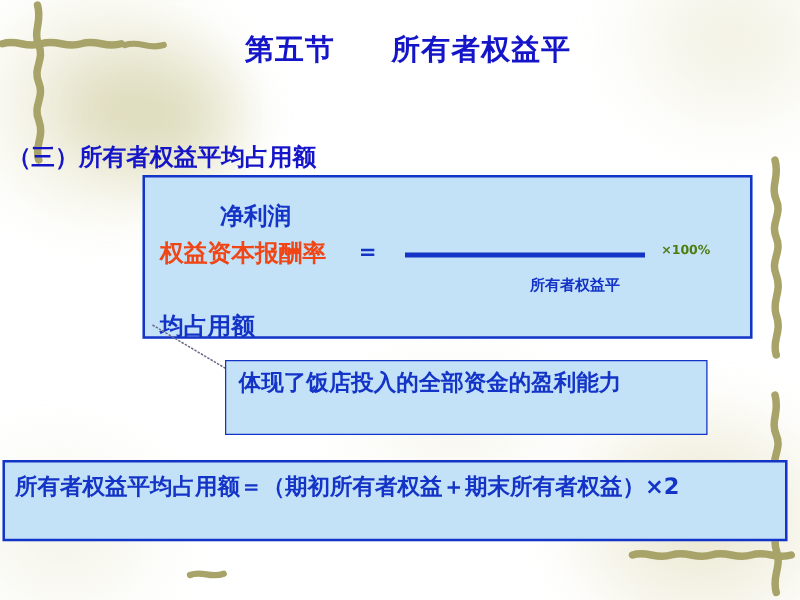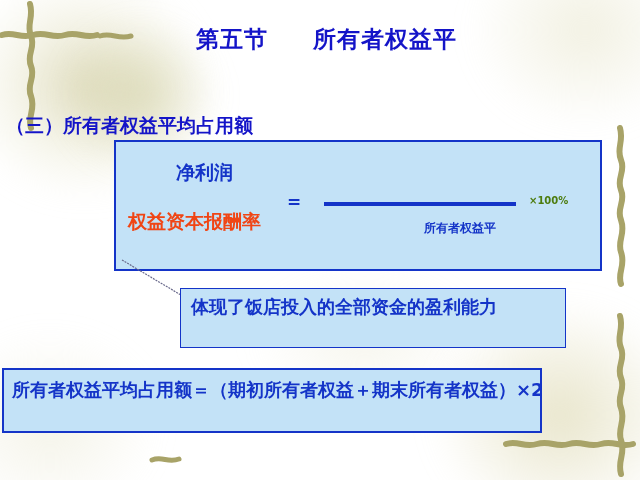--- a/index.html
+++ b/index.html
@@ -103,21 +103,21 @@
     left: 180px;
     top: 288px;
     width: 386px;
     height: 60px;
     border-width: 1px;
     padding-left: 44px;
   }
   #equity-box {
     left: 2px;
     top: 368px;
-    width: 540px;
+    width: 628px;
     height: 65px;
     border-width: 2px;
   }
 
   
   .f-numerator {
     position: absolute;
     left: 12px;
     top: 18px;
     font-size: 19px;
@@ -127,21 +127,20 @@
     margin-left: 48px;
   }
   .f-label {
     position: absolute;
     left: 12px;
     top: 48px;
     font-size: 19px;
     font-weight: bold;
     color: #f04515;
     white-space: pre;
-    margin-top: 19px;
   }
   .f-equals {
     position: absolute;
     left: 171px;
     top: 50px;
     font-size: 17px;
     font-weight: bold;
     color: #1434c8;
   }
   .f-bar {
@@ -244,20 +243,21 @@
   <div class="slide-title">第五节     所有者权益平</div>
   <div class="heading-2">（三）所有者权益平均占用额</div>
 
   <div id="formula-box" class="blue-box">
     <span class="f-numerator">净利润</span>
     <span class="f-label">权益资本报酬率</span>
     <span class="f-equals">=</span>
     <span class="f-bar"></span>
     <span class="f-mult">×100%</span>
     <span class="f-denominator">所有者权益平</span>
+    <span class="f-denominator2">均占用额</span>
   </div>
 
   <svg class="connector" viewBox="0 0 80 44">
     <line x1="2" y1="2" x2="66" y2="40" stroke="#6a6a8c" stroke-width="1.2" stroke-dasharray="2 1"></line>
   </svg>
 
   <div id="note-box" class="blue-box">
     <div class="note-text">体现了饭店投入的全部资金的盈利能力</div>
   </div>
 

